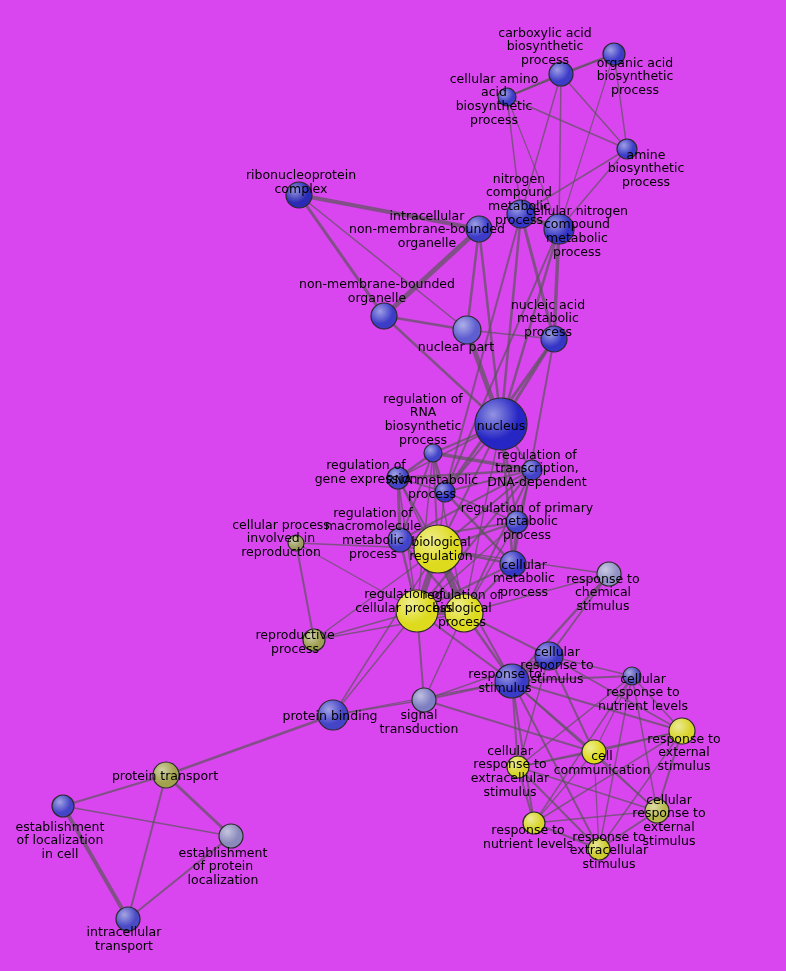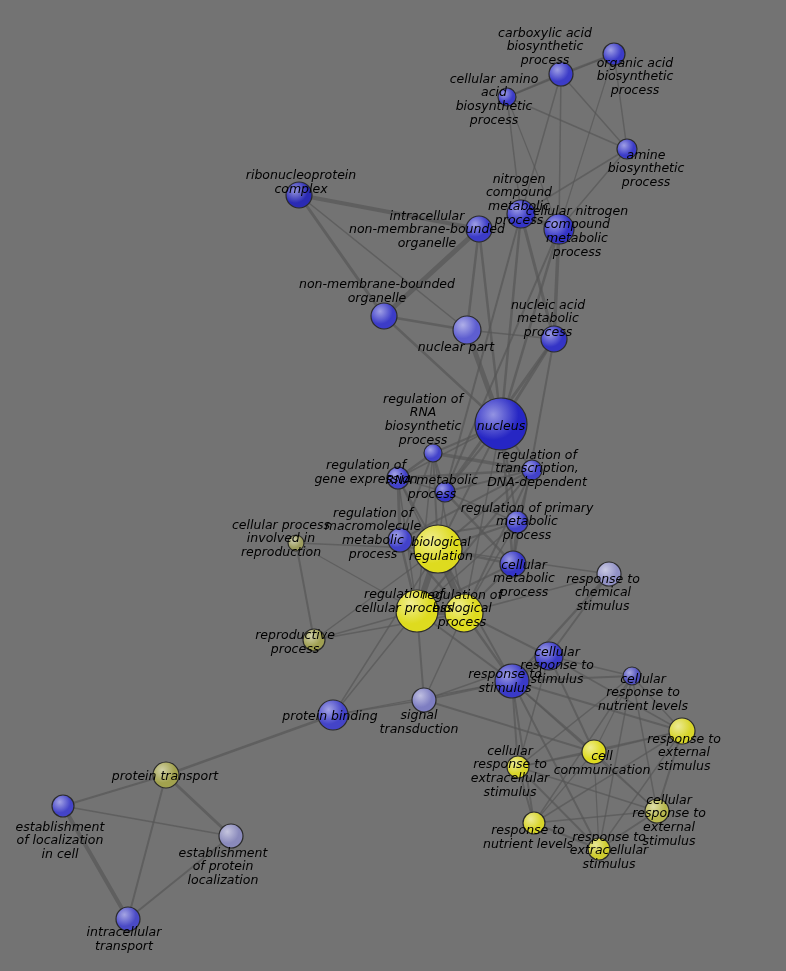--- a/index.html
+++ b/index.html
@@ -1,16 +1,16 @@
 <!DOCTYPE html>
 <html><head>
 <meta charset="utf-8">
 <style>
   html,body{margin:0;padding:0;background:#ffffff;}
-  .stage{position:relative;width:786px;height:971px;background:#737373;overflow:hidden;font-style:italic;}
+  .stage{position:relative;width:786px;height:971px;background:#d946ef;overflow:hidden;}
   svg{display:block;}
   svg text{
     font-family:"DejaVu Sans","Liberation Sans",sans-serif;
     fill:#000;
     pointer-events:none;
   }
 </style>
 </head>
 <body>
 

